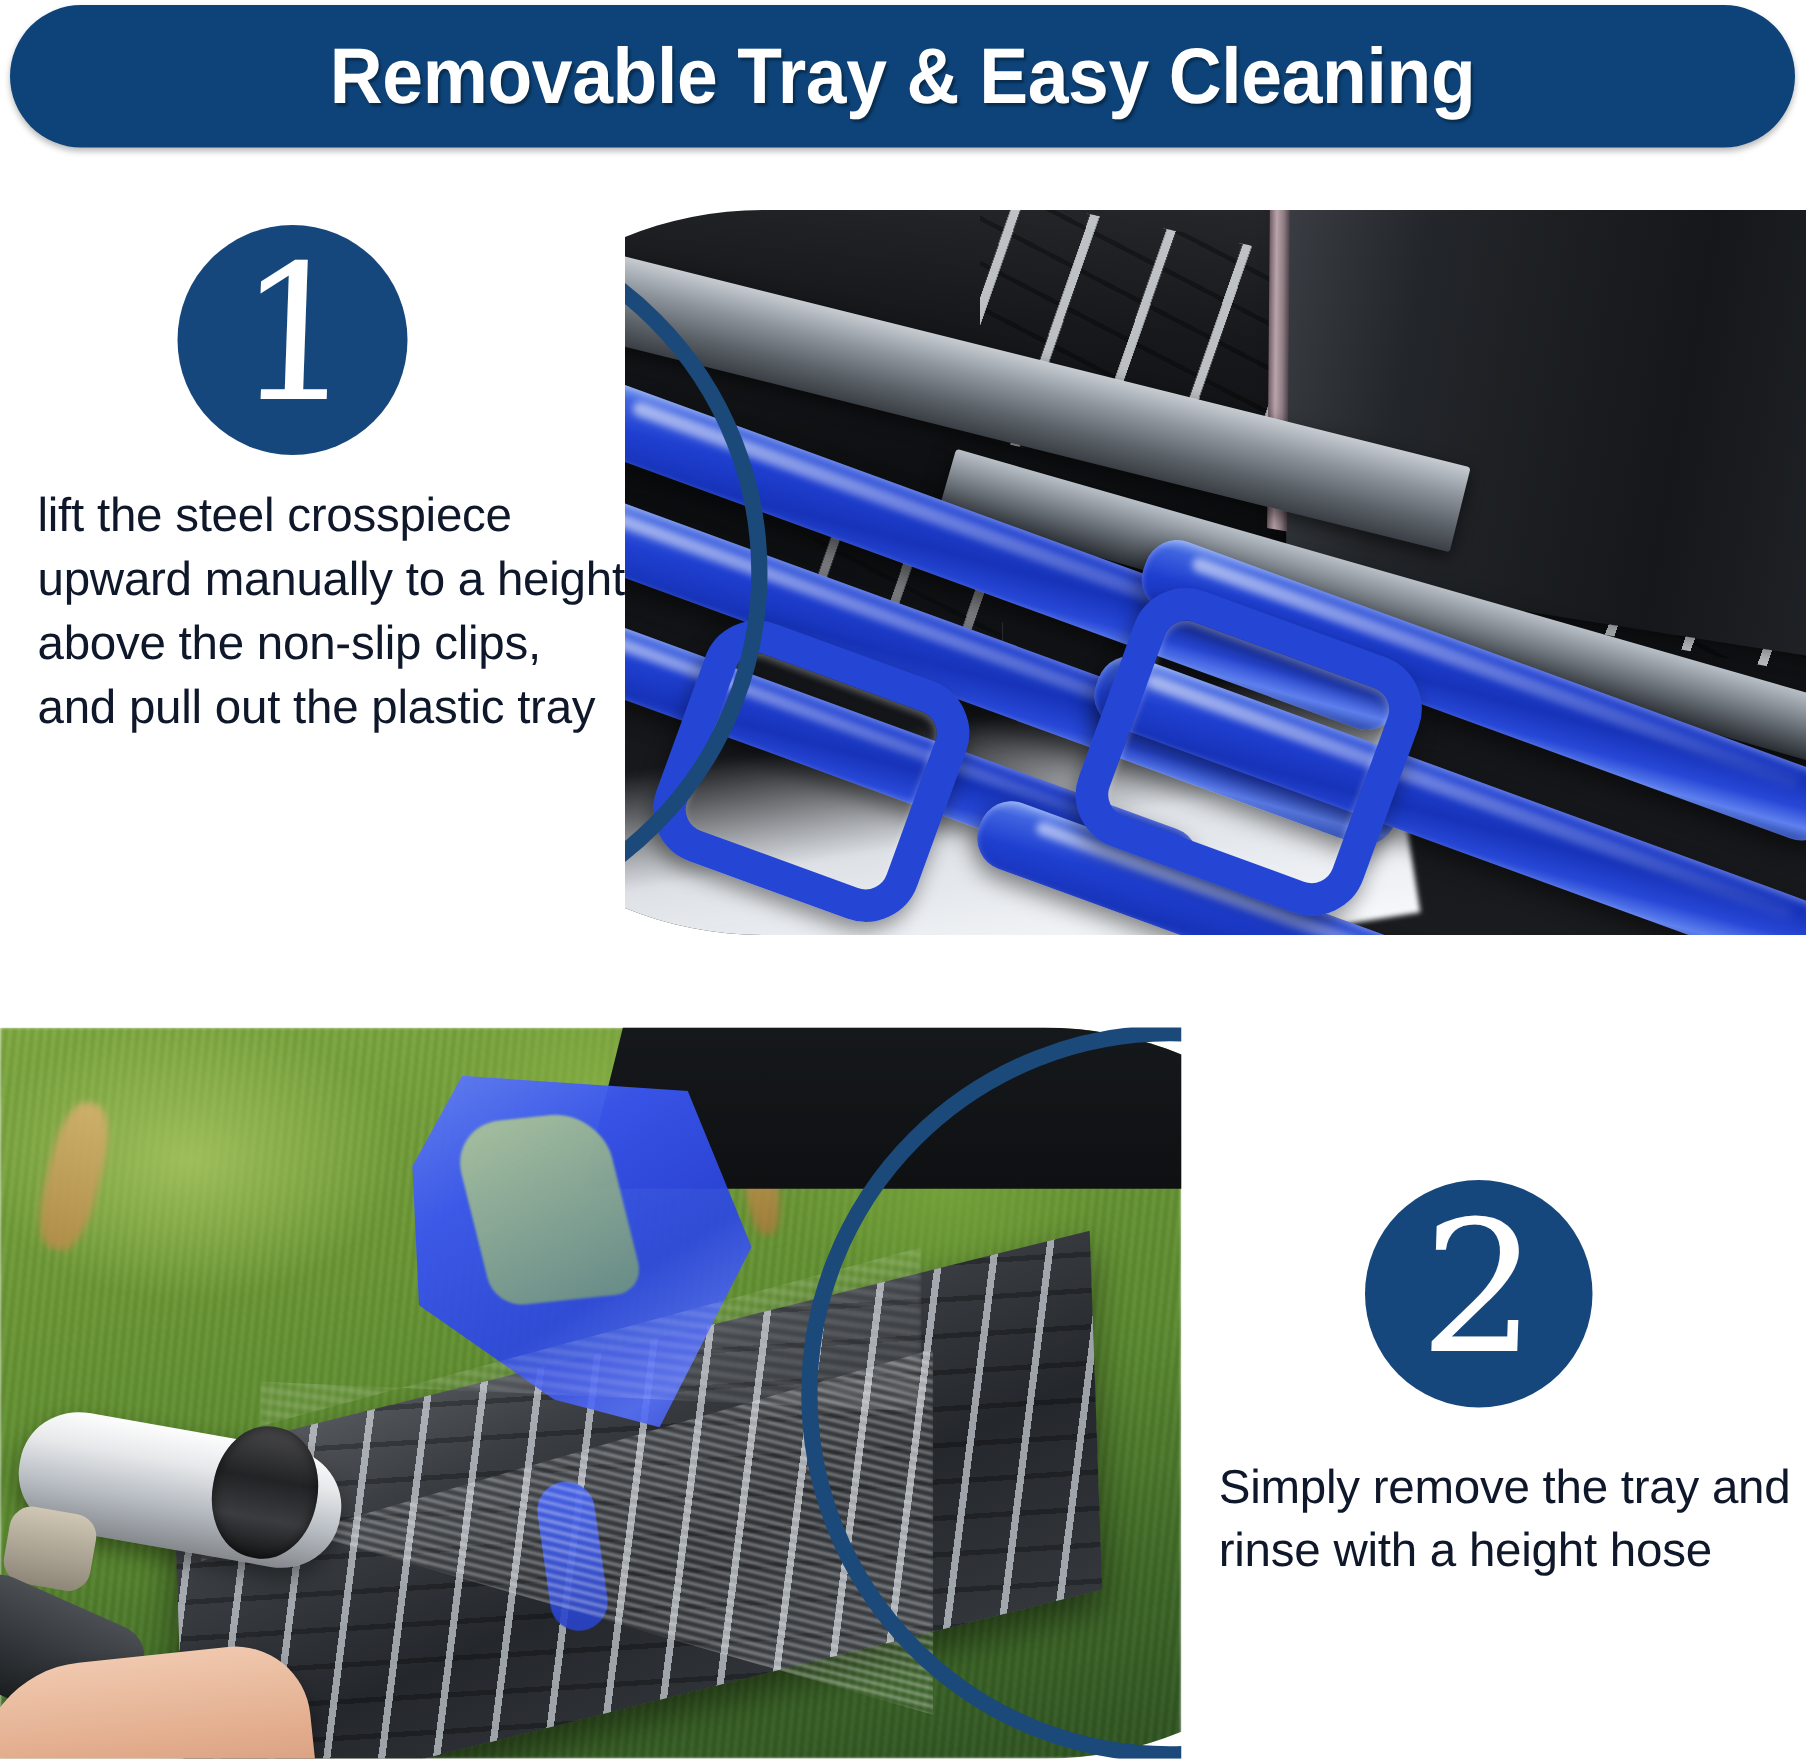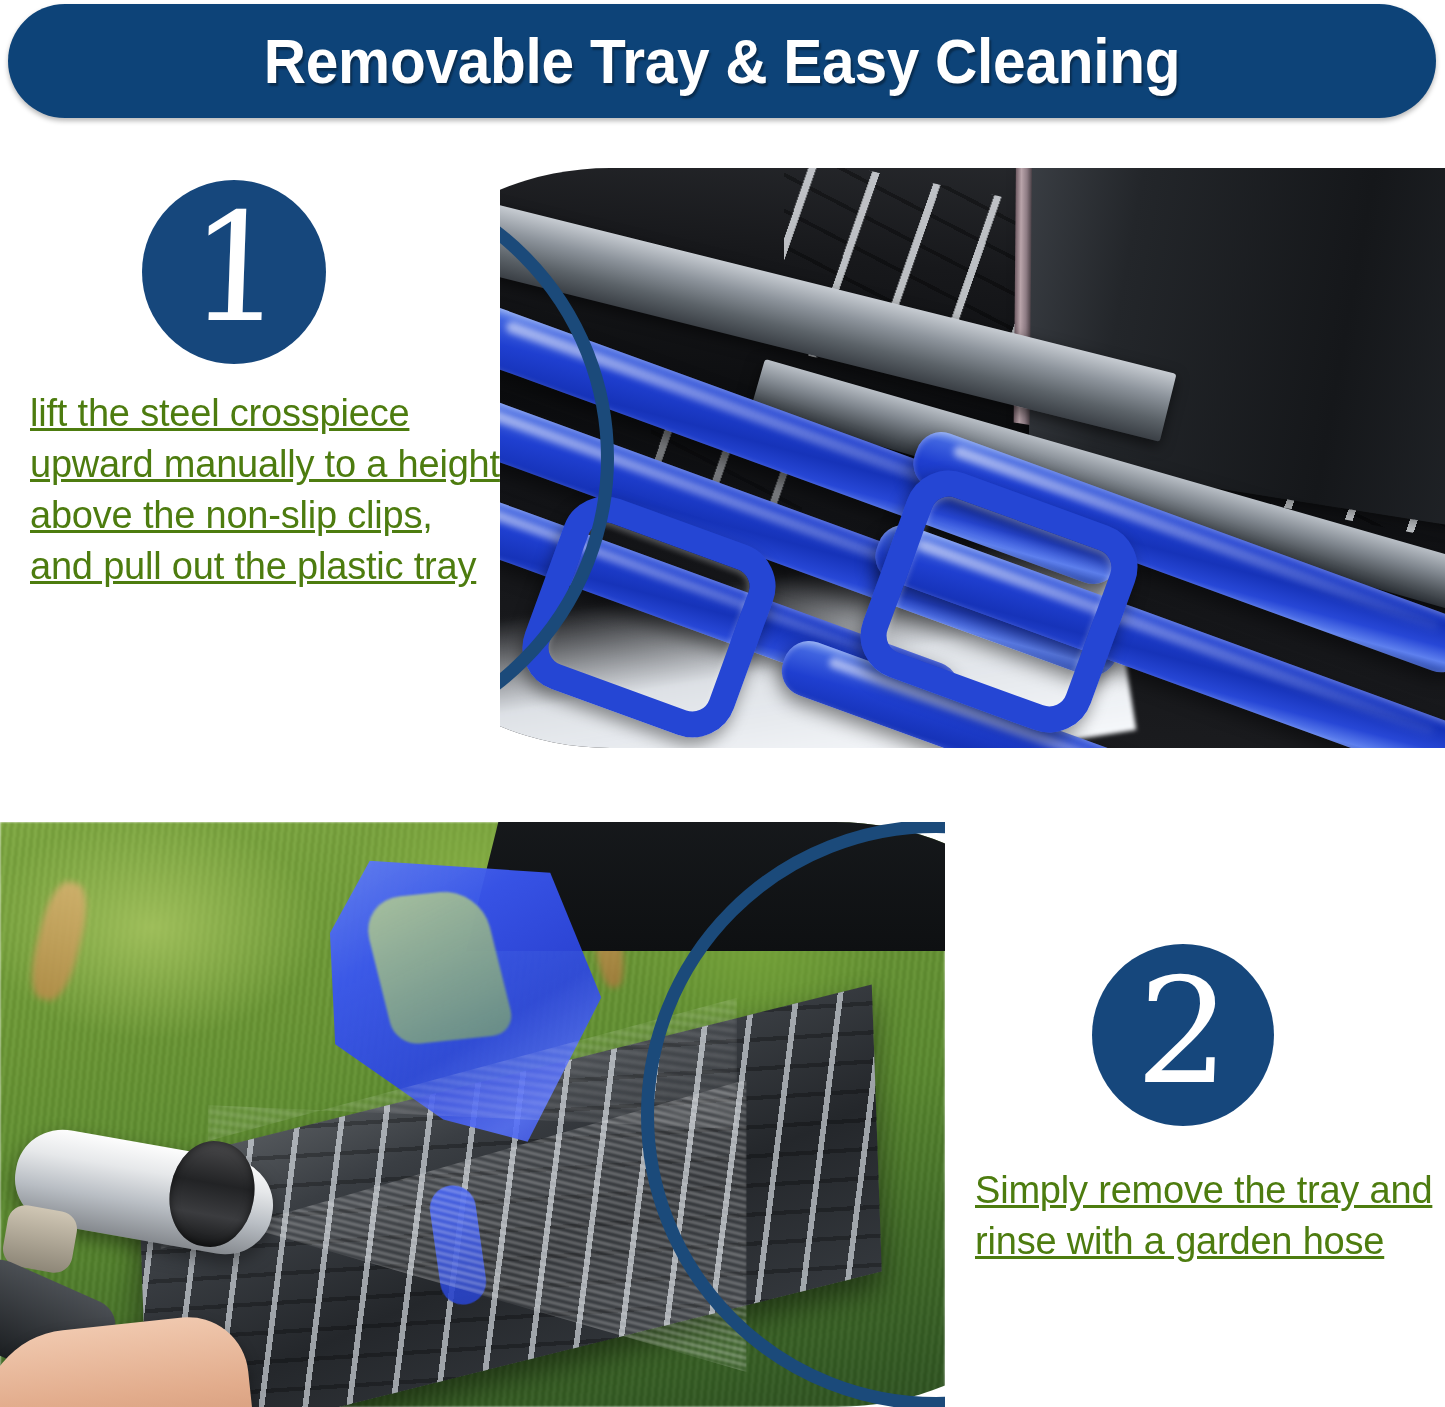--- a/index.html
+++ b/index.html
@@ -43,26 +43,25 @@
     display:block;
   }
   #badge-1{left:142px;top:180px;width:184px;height:184px;}
   #badge-1 span{font-size:150px;transform:translate(3px,-4px) skewX(-2deg);}
   #badge-2{left:1092px;top:944px;width:182px;height:182px;}
   #badge-2 span{font-size:146px;transform:translate(0px,-4px) skewX(-2deg);}
 
   
   .step-text{
     position:absolute;
-    color:#4d7c0f;
+    color:#0f172a;
     font-size:38px;
     line-height:1.345;
     letter-spacing:-0.2px;
     font-weight:normal;
-    text-decoration:underline;
   }
   #text-1{left:30px;top:388px;width:470px;}
   #text-2{left:975px;top:1165px;width:470px;}
 
   
   .photo{position:absolute;overflow:hidden;}
 
   
   #photo-top{
     left:500px;top:168px;width:945px;height:580px;
@@ -362,13 +361,13 @@
     <div class="hose-grip"></div>
     <div class="hand"></div>
   </div>
   <div class="ring"></div>
 </div>
 
 <div class="step-badge" id="badge-2">
   <span>2</span>
 </div>
 
-<div class="step-text" id="text-2">Simply remove the tray and rinse with a garden hose</div>
+<div class="step-text" id="text-2">Simply remove the tray and rinse with a height hose</div>
 
 </body></html>

